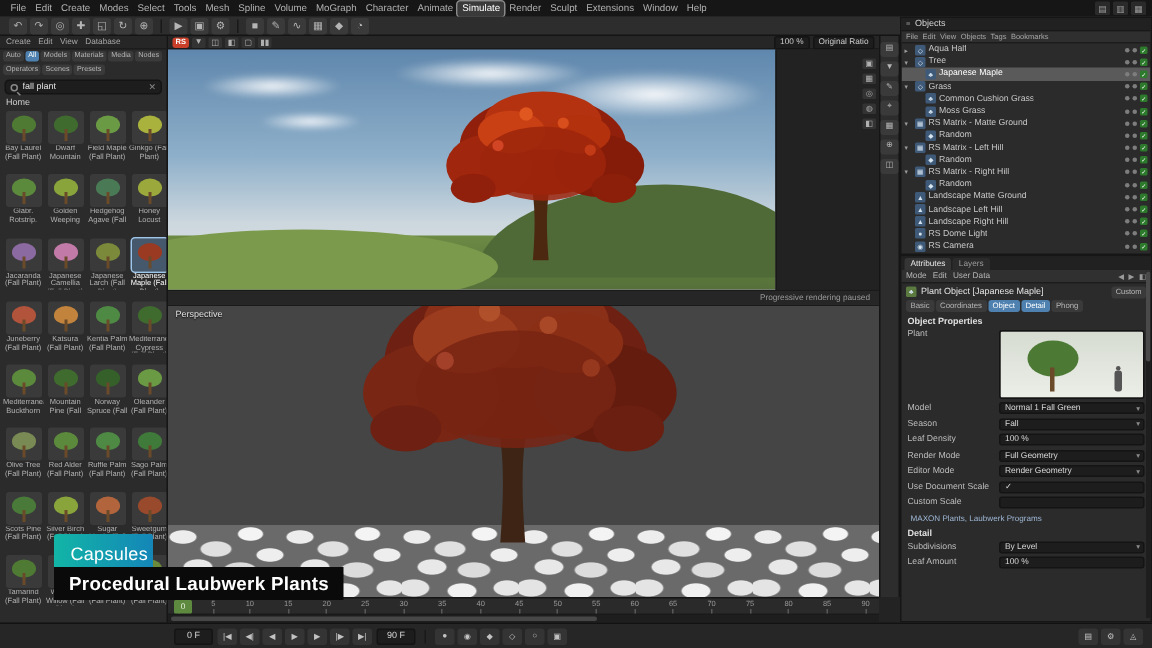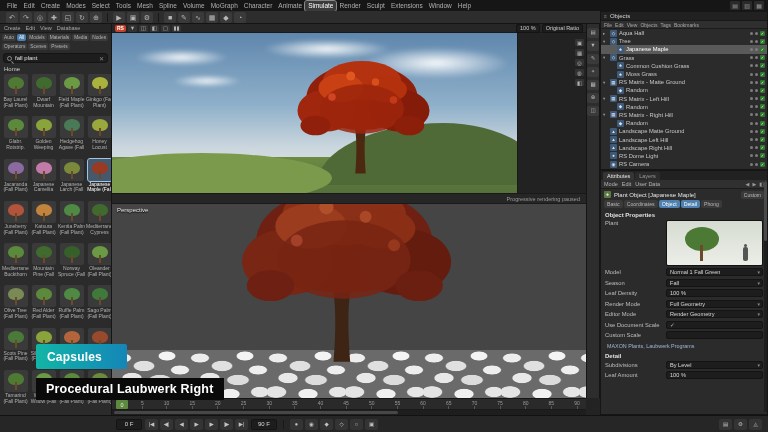--- a/index.html
+++ b/index.html
@@ -161,22 +161,22 @@
   
   #transport{position:absolute;left:0;top:415px;width:768px;height:17px;background:#262626;
     border-top:1px solid #121212;display:flex;align-items:center;gap:3px;padding-left:116px;padding-right:6px}
   .fld{width:26px;height:11px;background:#1d1d1d;border:1px solid #141414;border-radius:2px;font-size:6px;
     color:#d8d8d8;display:flex;align-items:center;justify-content:center}
   .pbtn{min-width:13px;height:11px;background:#343434;border-radius:2px;color:#c2c2c2;font-size:5.5px;
     display:flex;align-items:center;justify-content:center;padding:0 1px}
   .tr-spacer{flex:1}
 
   
-  #overlay-badge{position:absolute;left:36px;top:344px;height:25px;padding:0 25px 0 11px;
-    background:linear-gradient(90deg,#12b5a6,#1486b8);color:#fff;font-size:12px;font-weight:bold;
+  #overlay-badge{position:absolute;left:36px;top:356px;height:25px;padding:0 3px 0 11px;
+    background:linear-gradient(90deg,#12b5a6,#1486b8);color:#fff;font-size:12px;font-weight:normal;
     display:flex;align-items:center;border-radius:2px;letter-spacing:.2px}
   #overlay-title{position:absolute;left:36px;top:378px;height:22px;background:#0a0a0a;color:#fff;
     font-size:12.5px;font-weight:bold;display:flex;align-items:center;padding:0 10px;letter-spacing:.2px}
 </style>
 </head>
 <body>
 
 <svg width="0" height="0" style="position:absolute" aria-hidden="true">
   <defs>
     <g id="maple">
@@ -1081,15 +1081,15 @@
     <span class="tr-spacer"></span>
     <div class="tgroup">
 
     <span class="pbtn">▤</span>
         <span class="pbtn">⚙</span>
         <span class="pbtn">◬</span>
       </div>
   </div>
 
   <div id="overlay-badge">Capsules</div>
-  <div id="overlay-title">Procedural Laubwerk Right</div>
+  <div id="overlay-title">Procedural Laubwerk Plants</div>
 
 </div>
 
 </body></html>

